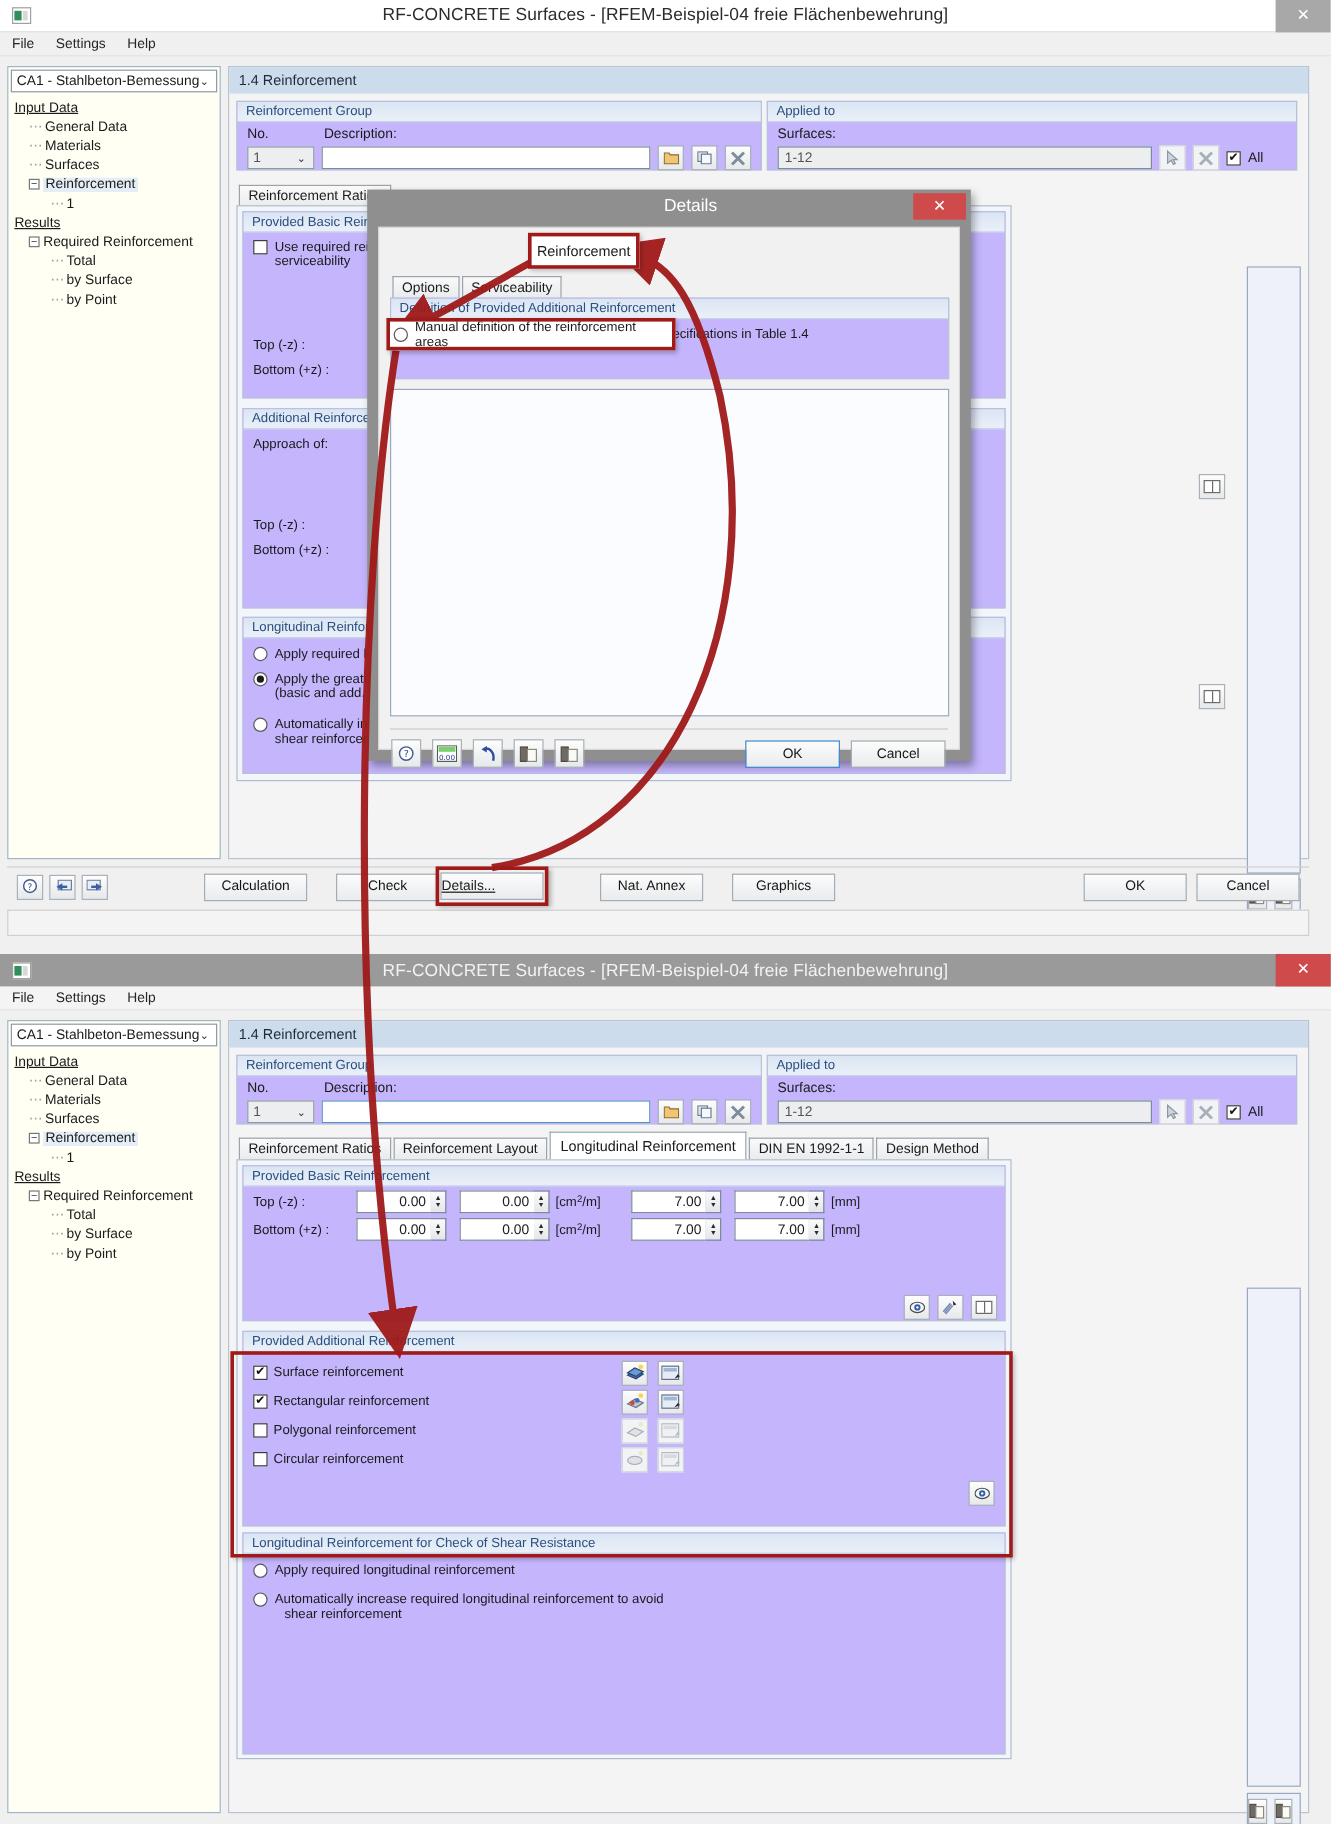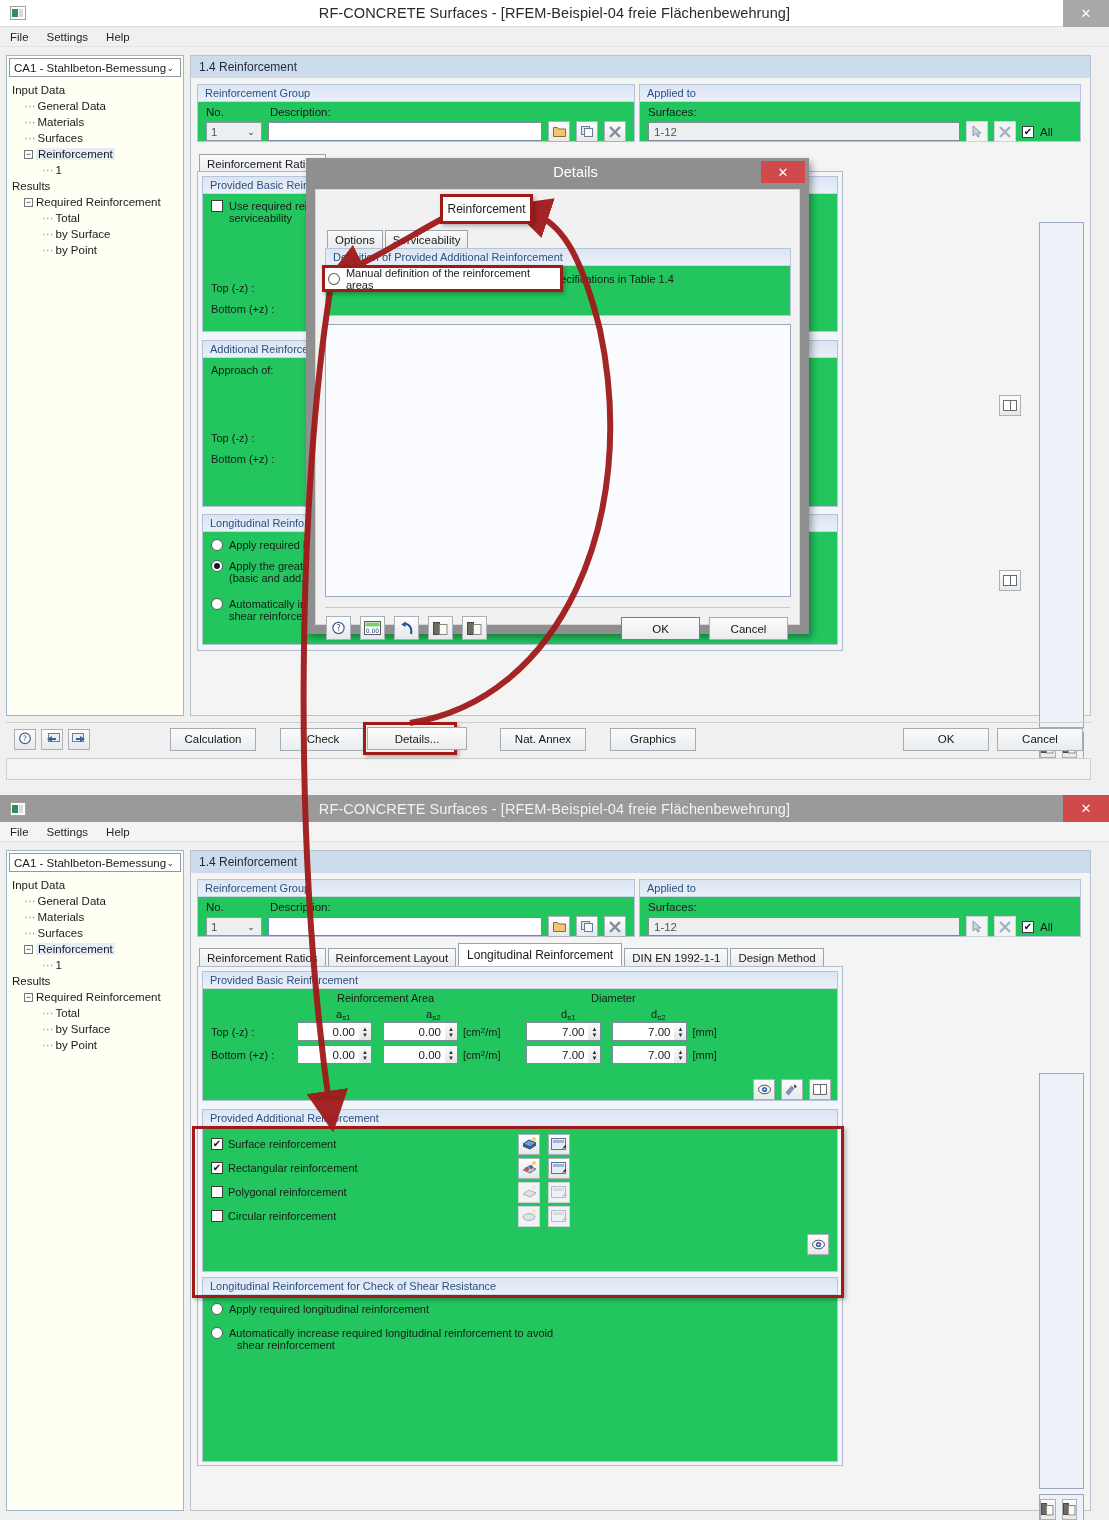--- a/index.html
+++ b/index.html
@@ -58,40 +58,40 @@
     background: #fffff4; border: 1px solid #9fb6c8;
   }
   .combo {
     margin: 2px; height: 19px; background: #fff;
     border: 1px solid #8d9aa5; display: flex; align-items: center;
     padding-left: 4px; font-size: 11.5px; position: relative;
   }
   .combo .caret { position:absolute; right:6px; font-size:9px; color:#333; }
   .tree { padding: 3px 0 0 5px; font-size: 11.5px; line-height: 16px; }
   .tree .node { white-space: nowrap; position: relative; }
-  .tree .lvl1 { padding-left: 0px; }
+  .tree .lvl1 { padding-left: 0px; text-decoration: underline; }
   .tree .lvl2 { padding-left: 12px; }
   .tree .lvl3 { padding-left: 30px; }
   .tree .dash { color: #9a9a9a; margin-right: 2px; }
   .tree .boxy {
     display: inline-block; width: 9px; height: 9px;
     border: 1px solid #767676; background: #fff; text-align: center;
     line-height: 7px; font-size: 9px; color: #333; margin-right: 3px;
     position: relative; top: -1px;
   }
   .tree .sel { background: #e5eef6; padding: 0 2px; }
 
   
   .mainpanel { position: absolute; background: #f4f4f4; border: 1px solid #b8c4d0; }
   .page-title {
     height: 22px; background: #cddced;
     display: flex; align-items: center; padding-left: 8px;
     font-size: 12px; color: #1f2a38;
   }
-  .groupbox { border: 1px solid #b7c3d8; background: #22c55e; position: relative; }
+  .groupbox { border: 1px solid #b7c3d8; background: #c4b5fd; position: relative; }
   .gb-head {
     background: linear-gradient(to bottom,#dbe5f3,#eaf0f9);
     color: #2a5080; font-size: 11px; padding: 2px 0 2px 7px;
     border-bottom: 1px solid #c9d4e4;
   }
   .gb-body { padding: 6px 8px; }
 
   label.t { font-size: 11.5px; color:#1a1a1a; }
   .tfield {
     background: #ffffff; border: 1px solid #7c8b99; height: 19px;
@@ -585,28 +585,20 @@
           <div class="tab active">Longitudinal Reinforcement</div>
           <div class="tab">DIN EN 1992-1-1</div>
           <div class="tab">Design Method</div>
         </div>
 
       <div style="position:absolute;left:6px;top:115px;width:646px;height:500px;border:1px solid #b0bccb;background:#f2f5fa;">
 
         <div class="groupbox" style="position:absolute;left:4px;top:4px;width:636px;height:130px;">
           <div class="gb-head">Provided Basic Reinforcement</div>
           <div class="gb-body" style="padding:3px 8px;">
-            <div style="position:relative;height:30px;">
-              <div class="t" style="position:absolute;left:126px;">Reinforcement Area</div>
-              <div class="t" style="position:absolute;left:380px;">Diameter</div>
-              <div class="t" style="position:absolute;left:125px;top:16px;"><span>a</span><span class="sub">s1</span></div>
-              <div class="t" style="position:absolute;left:215px;top:16px;"><span>a</span><span class="sub">s2</span></div>
-              <div class="t" style="position:absolute;left:350px;top:16px;"><span>d</span><span class="sub">s1</span></div>
-              <div class="t" style="position:absolute;left:440px;top:16px;"><span>d</span><span class="sub">s2</span></div>
-            </div>
             <div id="basic-rows-2">
                 <div style="display: flex; align-items: center; margin-bottom: 4px;">
                   <div class="t" style="width:86px;">Top (-z) :</div>
                   <div style="display:flex;">
                     <div class="numbox">0.00</div>
                     <div class="spin">
                       <span>▲</span>
                       <span>▼</span>
                     </div>
                   </div>
@@ -840,19 +832,19 @@
 
   <div style="position:absolute;left:446px;top:198px;width:81px;height:22px;z-index:61;background:#fff;
               display:flex;align-items:center;justify-content:center;font-size:12px;">
     <span>Reinforcement</span>
   </div>
   <div style="position:absolute;left:326px;top:269px;width:233px;height:19px;z-index:61;background:#fff;
               display:flex;align-items:center;gap:6px;padding-left:2px;">
     <span class="rdo"></span>
     <span class="t">Manual definition of the reinforcement areas</span>
   </div>
-  <div style="position:absolute;left:367px;top:727px;width:100px;height:23px;z-index:61;
+  <div style="position:absolute;left:367px;top:727px;width:86px;height:23px;z-index:61;
               border:1px solid #a4acb5;background:linear-gradient(to bottom,#fcfcfc,#e9ebed);
-              display:flex;align-items:center;justify-content:center;font-size:11.5px;">
+              display:flex;align-items:center;font-size:11.5px;text-decoration:underline;">
     <span>Details...</span>
   </div>
 
 </div>
 
 </body></html>

